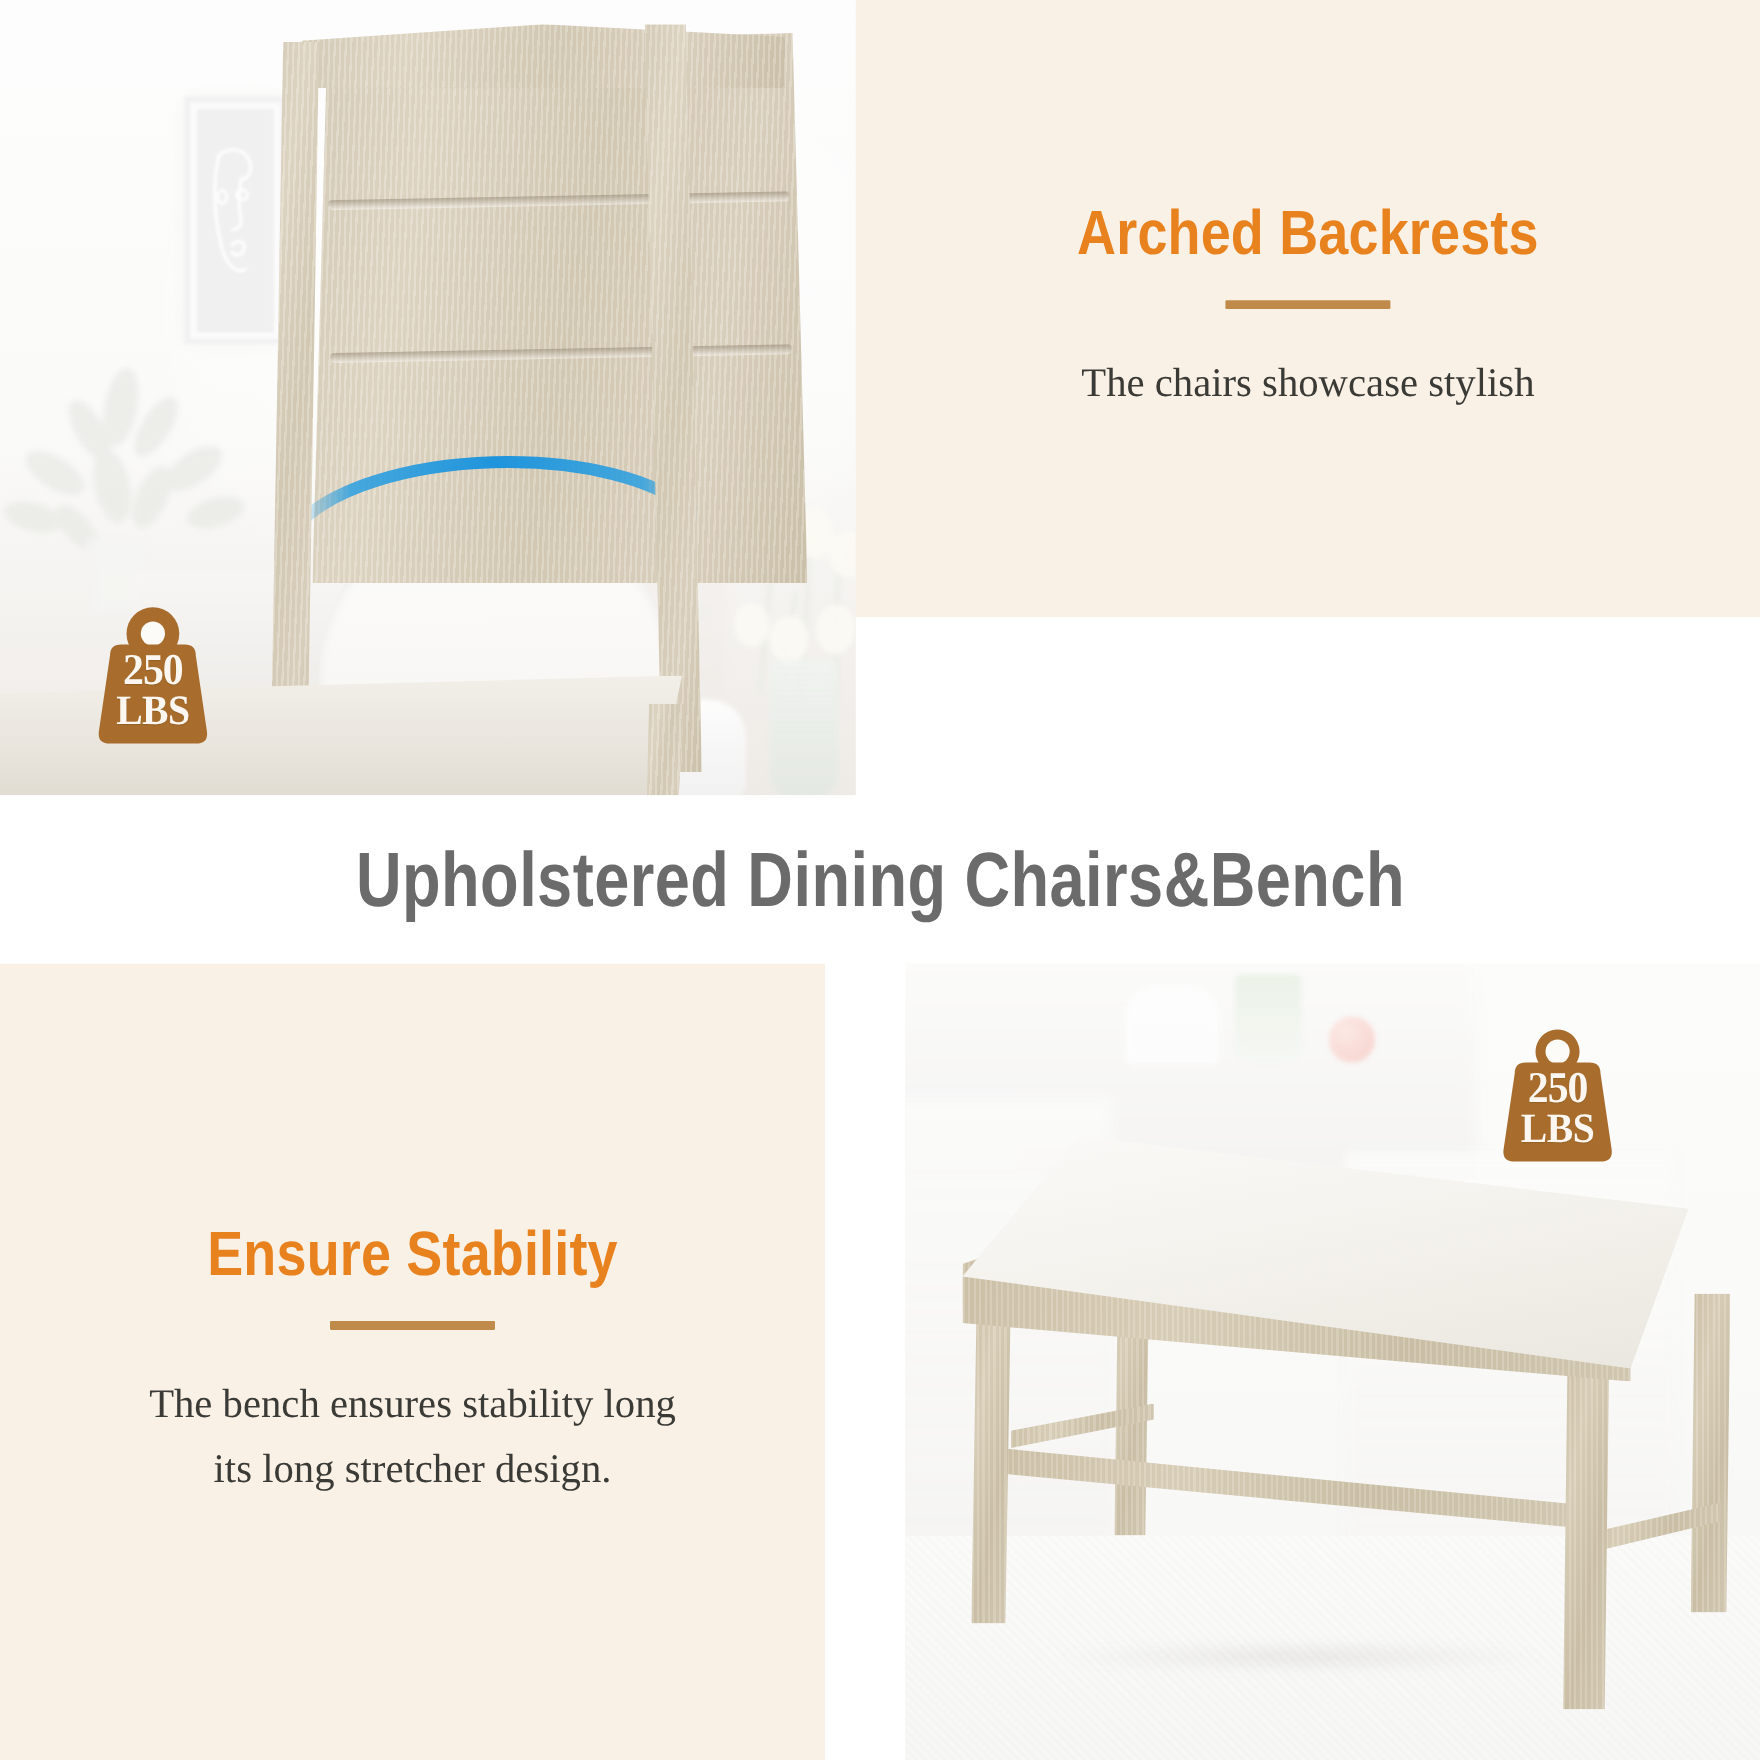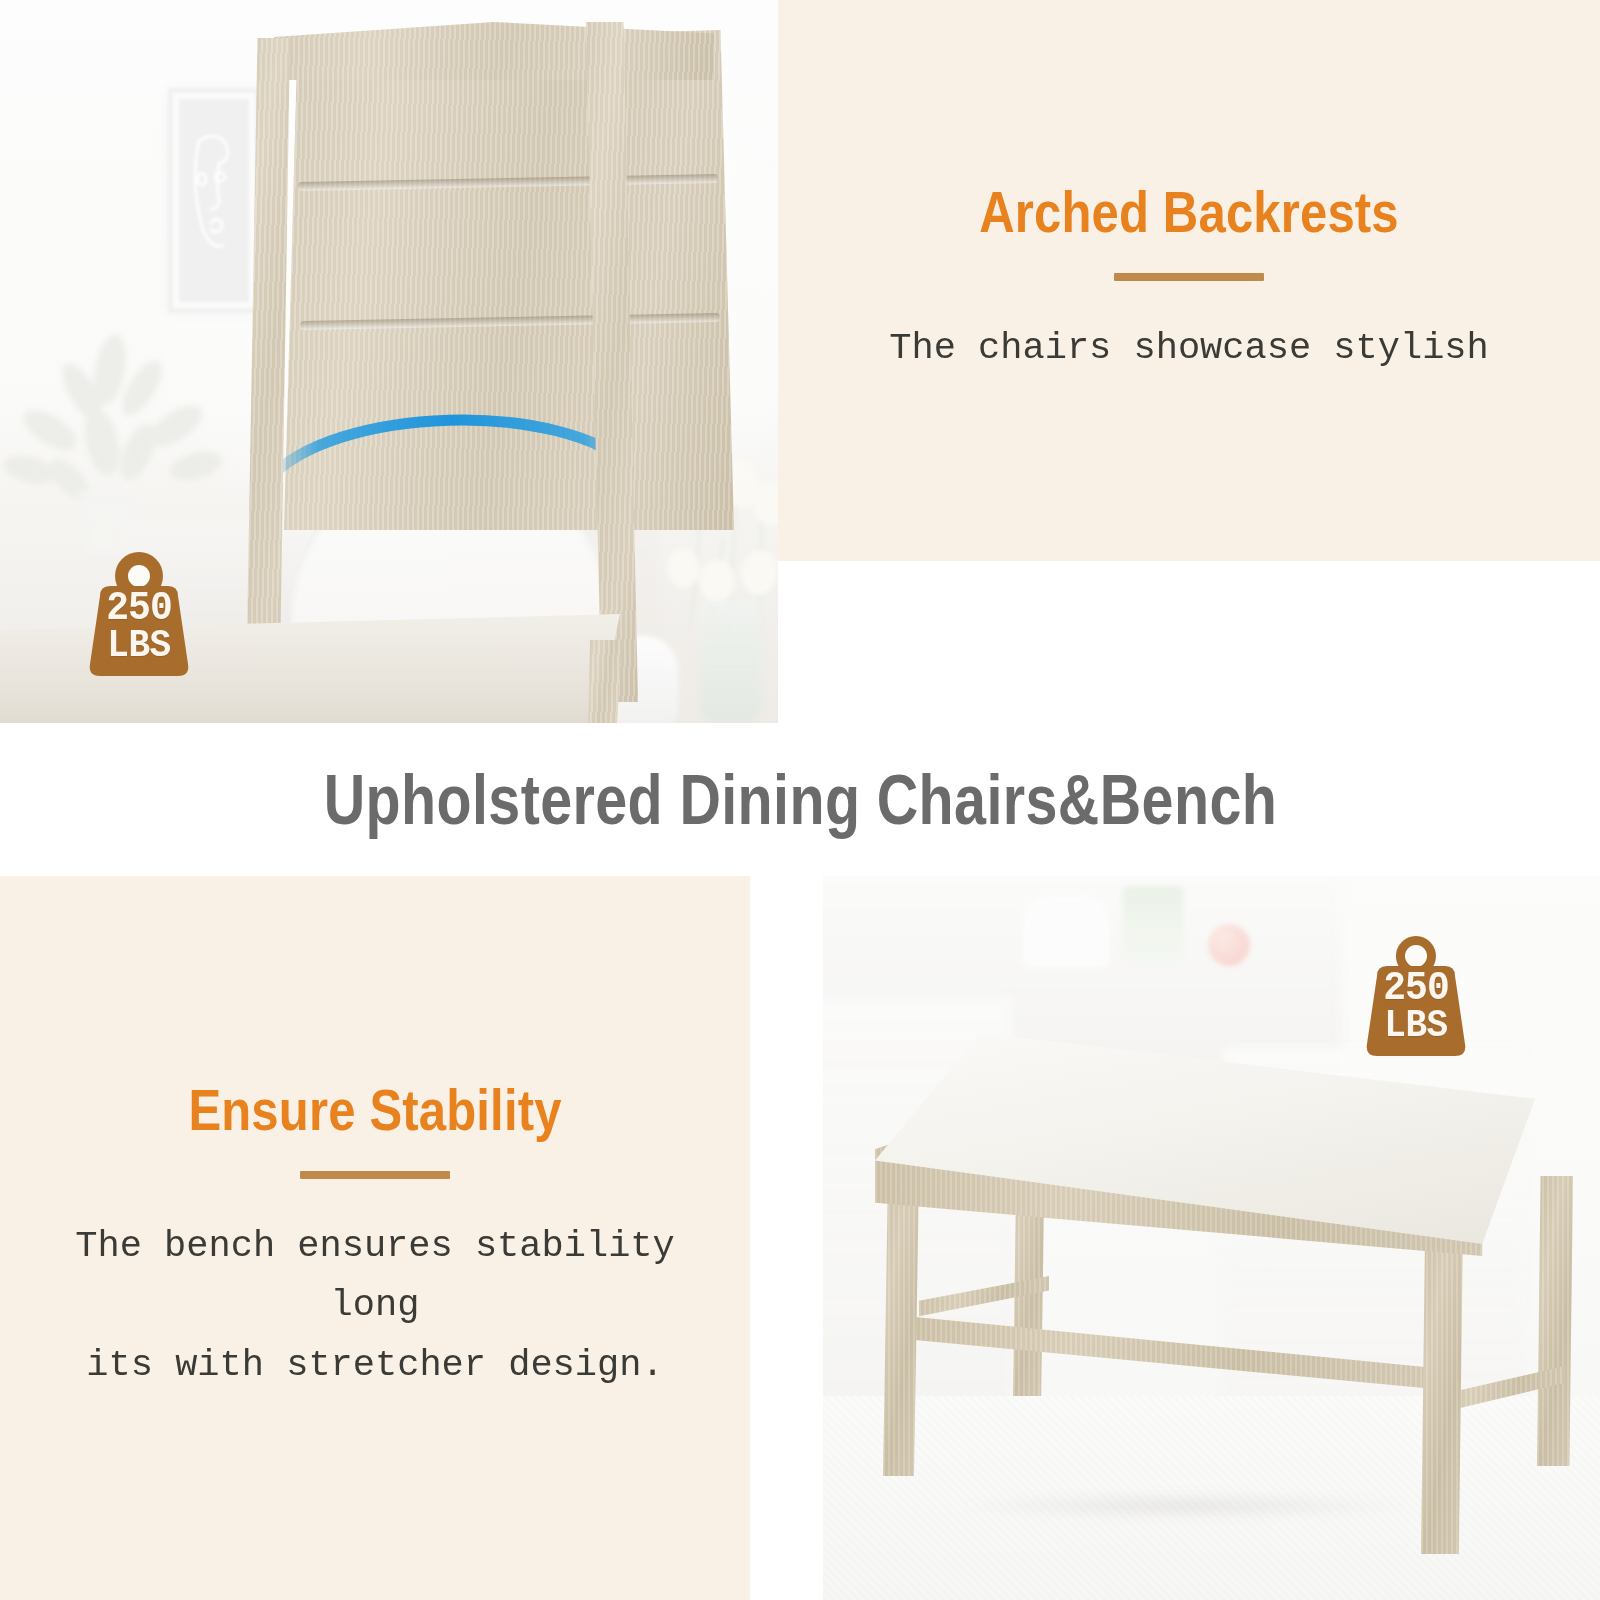--- a/index.html
+++ b/index.html
@@ -149,21 +149,21 @@
     transform-origin:center;
     white-space:nowrap;
     margin:0;
     line-height:1.05;
   }
   .feat-rule{
     width:150px;height:8px;background:var(--tan);
     margin:30px 0 38px 0;border-radius:1px;
   }
   .feat-body{
-    font-family:Liberation Mono, monospace;
+    font-family:Liberation Serif, serif;
     font-weight:400;
     font-size:37px;
     line-height:1.6;
     color:#3a3a36;
     text-align:center;
     max-width:600px;
     margin:0;
   }
 
   
@@ -276,21 +276,21 @@
     clip-path:polygon(0% 50%, 100% 0%, 100% 28%, 0% 80%);
   }
 
   
   .badge{position:absolute;width:122px;height:132px;}
   .badge-chair{left:78px;top:548px;}
   .badge-bench{left:1355px;top:928px;}
   .badge-txt{
     position:absolute;left:0;right:0;top:42px;
     text-align:center;color:#fbf7f0;
-    font-family:Liberation Mono, monospace;font-weight:700;
+    font-family:Liberation Serif, serif;font-weight:700;
     line-height:.96;
     text-shadow:0 1px 1px rgba(0,0,0,.12);
   }
   .badge-num{font-size:40px;display:block;letter-spacing:-1px;transform:scaleX(.95);}
   .badge-unit{font-size:38px;display:block;letter-spacing:-.5px;transform:scaleX(.95);}
 
   :root{
     --cream:#faf1e6;
     --orange:#e8821e;
     --tan:#c08b4a;
@@ -413,21 +413,21 @@
     <div class="banner-text">Upholstered Dining Chairs&amp;Bench</div>
   </div>
 
   <div class="bottom-row">
 
     <div class="panel-bl">
       <h2 class="feat-title">Ensure Stability</h2>
       <div class="feat-rule"></div>
       <p class="feat-body">
         <span>The bench ensures stability long</span><br>
-        <span>its with stretcher design.</span>
+        <span>its long stretcher design.</span>
       </p>
     </div>
 
     <div class="photo-bench">
       <div class="bench-bg-table"></div>
       <div class="bench-bg-kettle"></div>
       <div class="bench-bg-vase"></div>
       <div class="bench-bg-fruit"></div>
       <div class="bench-bg-chairL"></div>
       <div class="bench-bg-chairR"></div>

